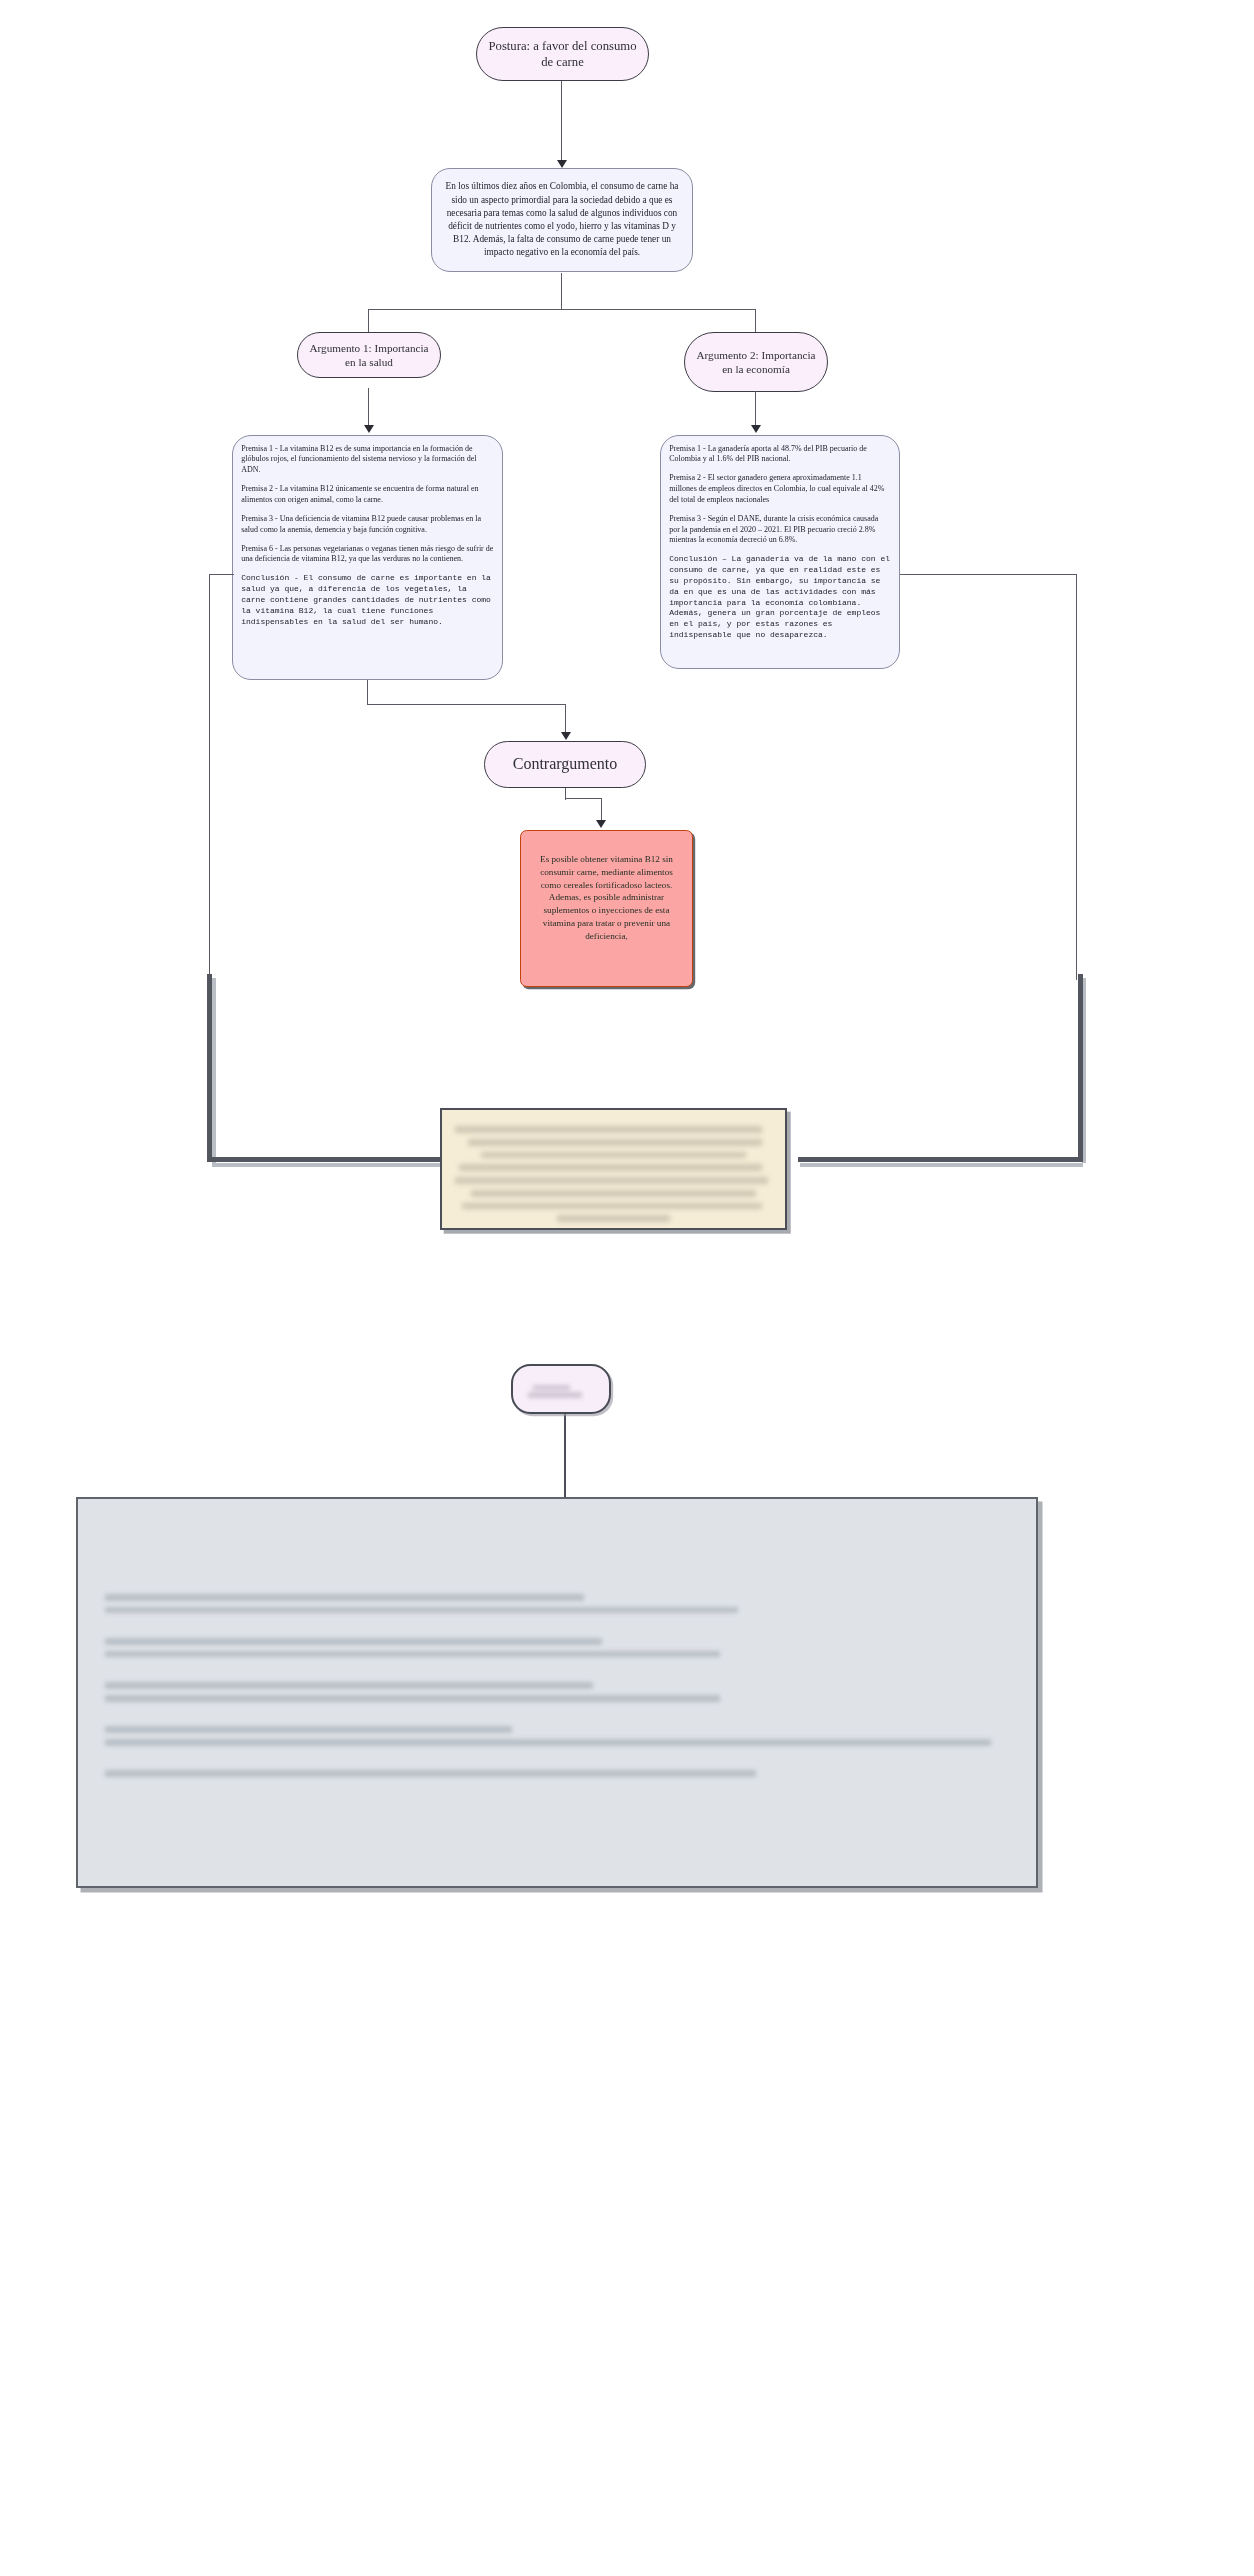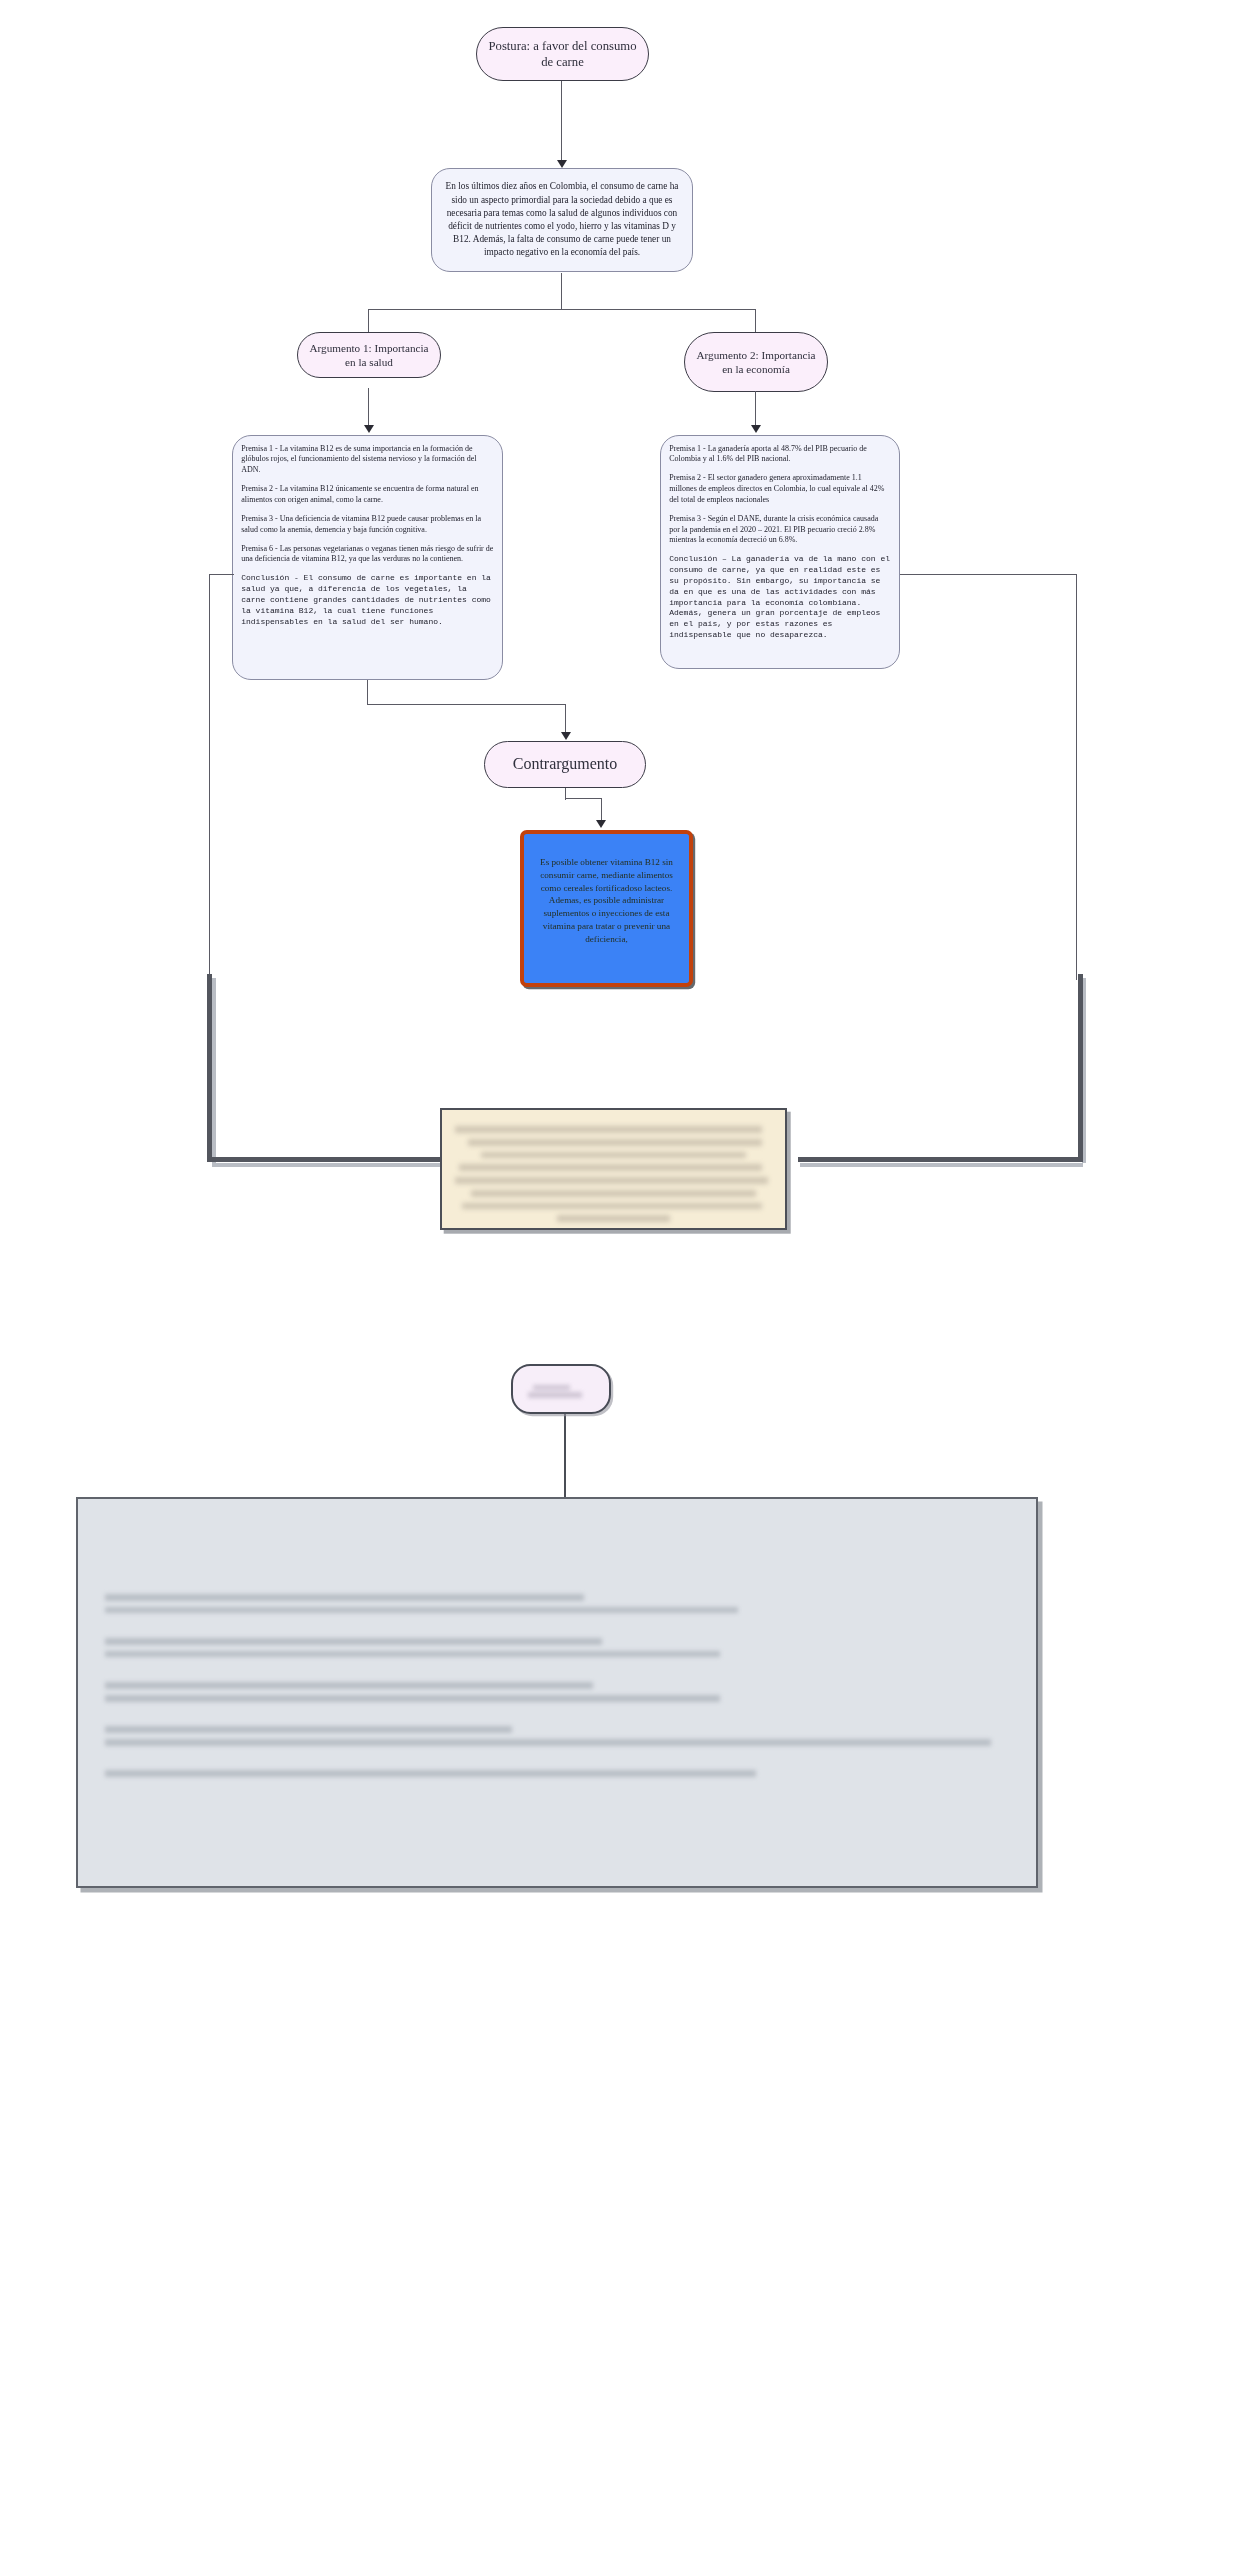--- a/index.html
+++ b/index.html
@@ -41,22 +41,22 @@
     color: #1c1c28;
     box-sizing: border-box;
   }
   .rbox-center {
     display: flex;
     align-items: center;
     justify-content: center;
     text-align: center;
   }
   .greenbox {
-    background: #3b82f6;
-    border: 4px solid #c2410c;
+    background: #fca5a5;
+    border: 1px solid #c2410c;
     border-radius: 6.7px;
     color: #243024;
     text-align: center;
     box-sizing: border-box;
     box-shadow: 2.2px 2.2px 0 0 rgba(50,55,60,0.75);
   }
   .beigebox {
     background: #f6edd6;
     border: 2.2px solid #4c4f57;
     box-sizing: border-box;

